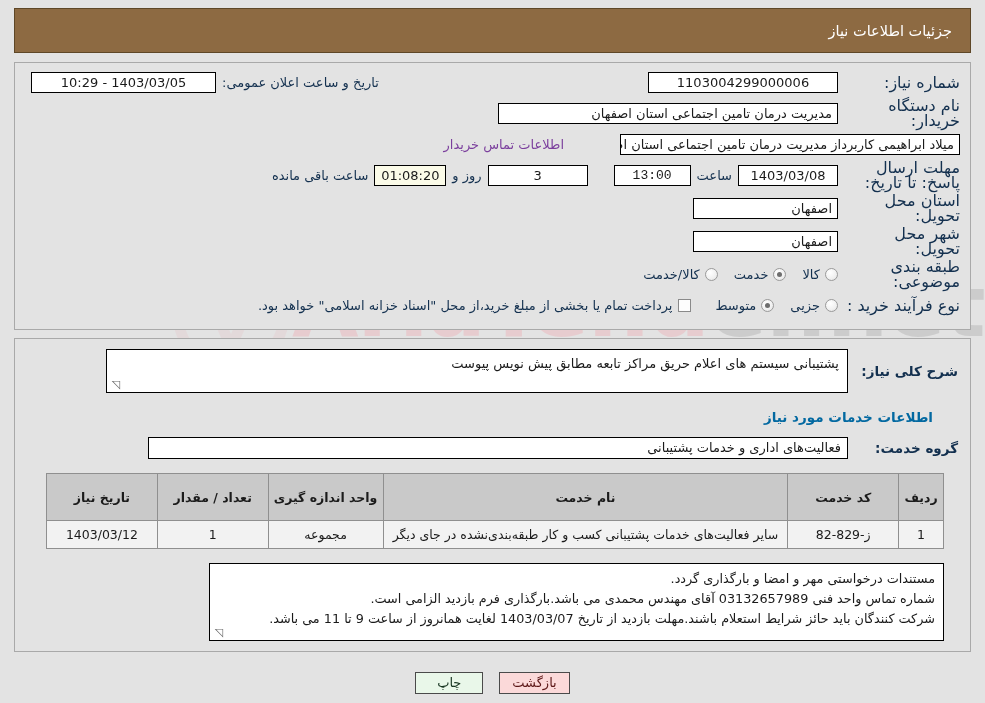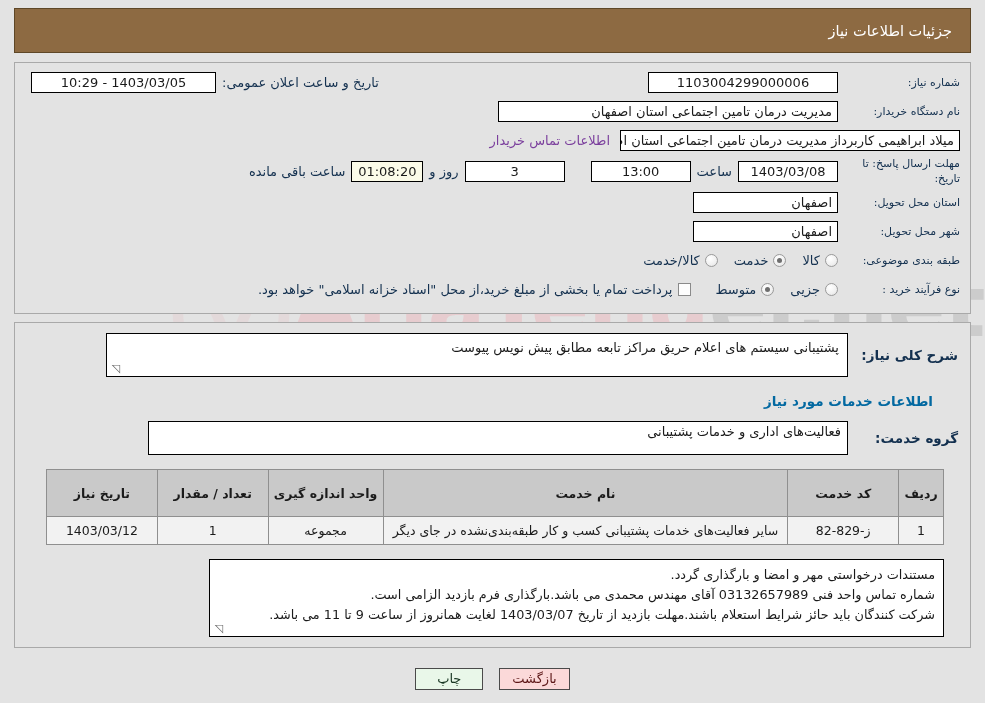--- a/index.html
+++ b/index.html
@@ -73,47 +73,47 @@
     display: flex;
     align-items: center;
     justify-content: flex-start;
     min-height: 26px;
     margin-bottom: 3px;
   }
   .lbl {
     width: 122px;
     flex: 0 0 122px;
     text-align: right;
-    font-size: 11px;
+    font-size: 16px;
     color: #13304f;
     padding-left: 8px;
     line-height: 15px;
   }
   .lbl.two { line-height: 15px; }
 
   .box {
     border: 1px solid #000;
     background: #ffffff;
     height: 21px;
     line-height: 19px;
     font-size: 13px;
     color: #1a1a1a;
     padding: 0 5px;
     text-align: center;
     overflow: hidden;
     white-space: nowrap;
   }
-  .box.rt { text-align: right; }
+  .box.rt { text-align: right; margin-left: 46px; }
   .box.cream { background: #fbfbe8; }
 
   .w-need   { width: 190px; }
   .w-org    { width: 340px; }
   .w-creator{ width: 340px; }
   .w-date   { width: 100px; }
-  .w-time   { width: 100px; }
+  .w-time   { width: 77px; font-family: Liberation Mono, monospace; }
   .w-days   { width: 100px; }
   .w-count  { width: 72px; }
   .w-pubdate{ width: 185px; }
   .w-prov   { width: 145px; }
   .w-city   { width: 145px; }
 
   .inline-lbl {
     font-size: 13px;
     color: #13304f;
     margin: 0 6px;
@@ -198,21 +198,21 @@
   }
 
   .grp-row { display: flex; align-items: center; margin-bottom: 14px; }
   .grp-lbl {
     width: 110px; flex: 0 0 110px;
     font-size: 13.5px; font-weight: bold; color: #13304f;
     text-align: right; padding-left: 6px;
   }
   .grp-box {
     border: 1px solid #000; background: #fff;
-    width: 700px; height: 34px; line-height: 20px;
+    width: 700px; height: 22px; line-height: 20px;
     font-size: 13px; color: #1a1a1a;
     padding: 0 6px; text-align: right;
   }
 
   
   table.items {
     border-collapse: collapse;
     width: 898px;
     margin: 0 14px 14px 0;
     background: #fff;

